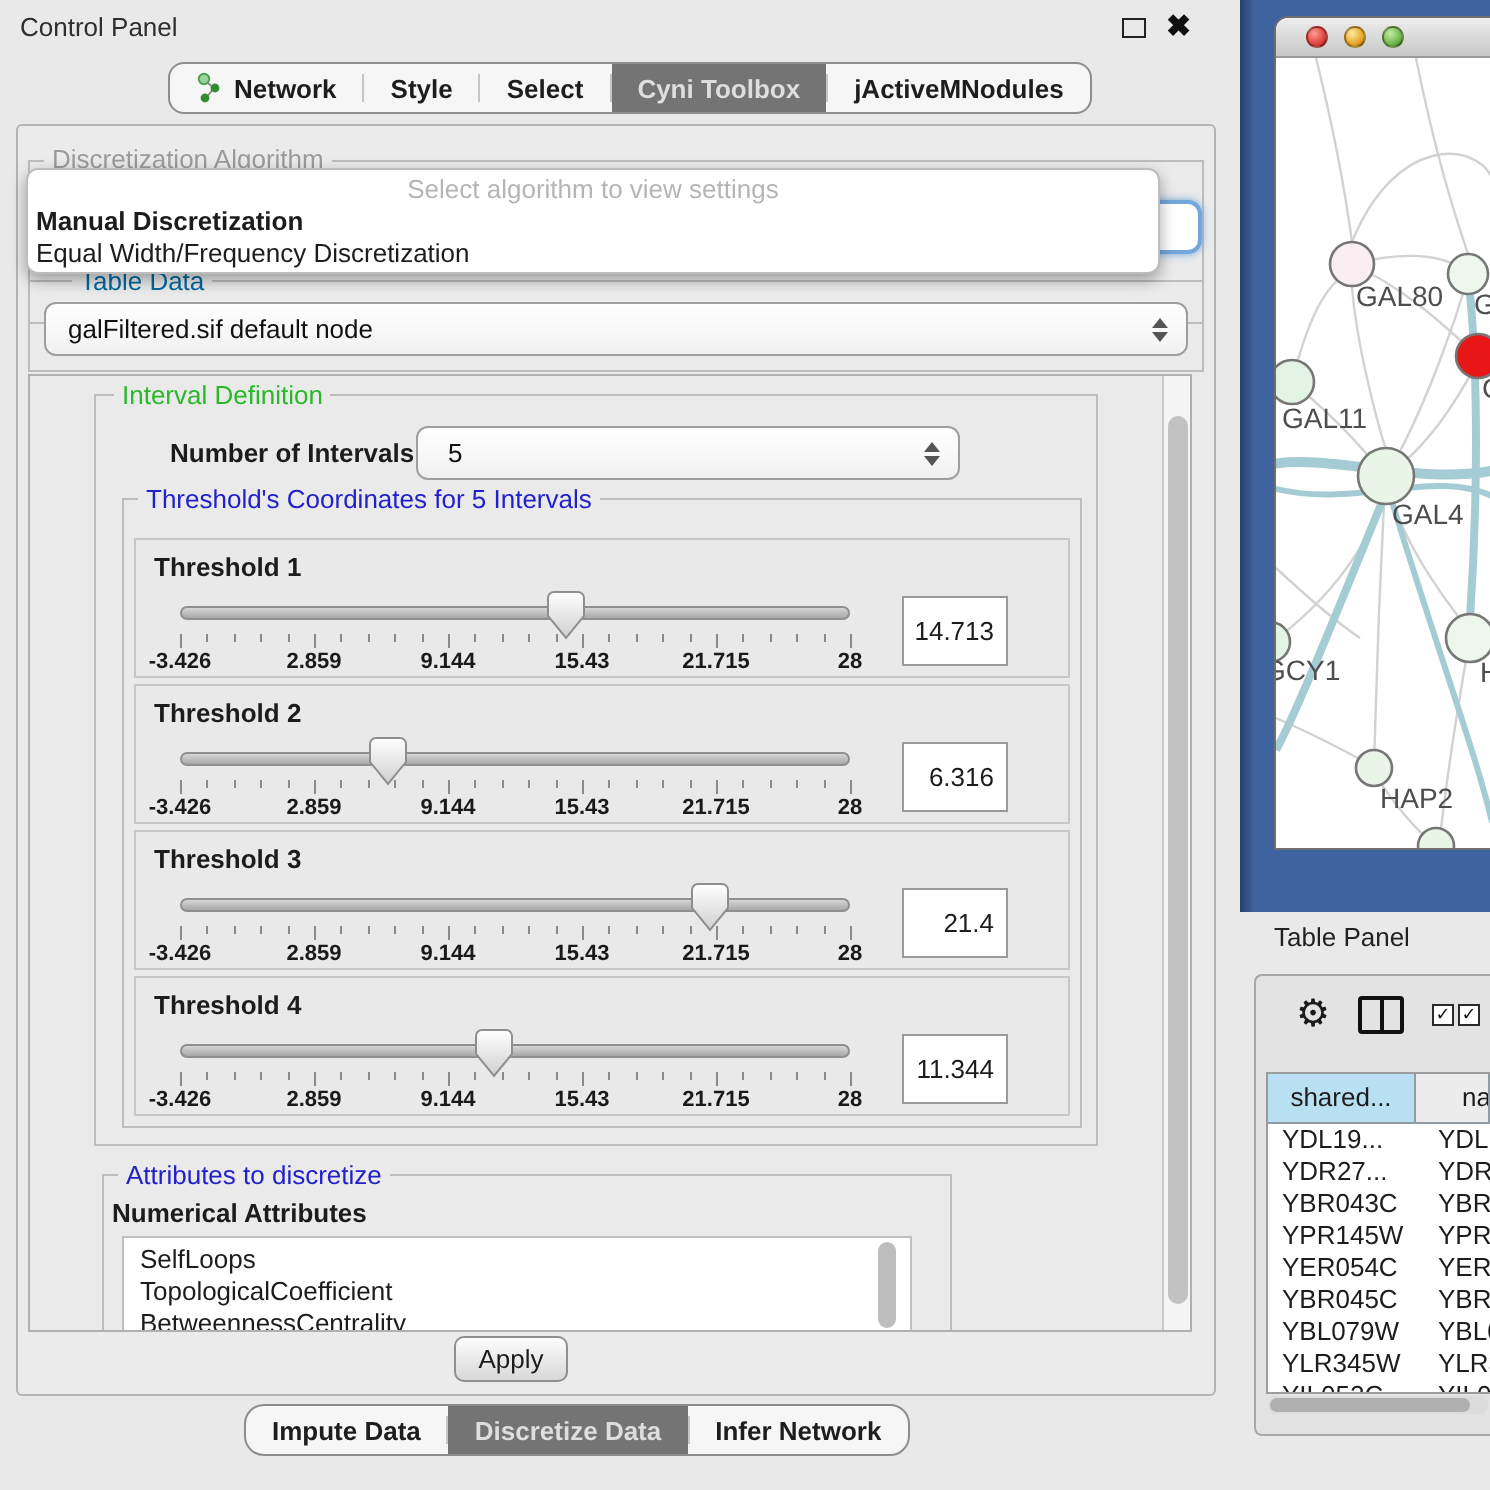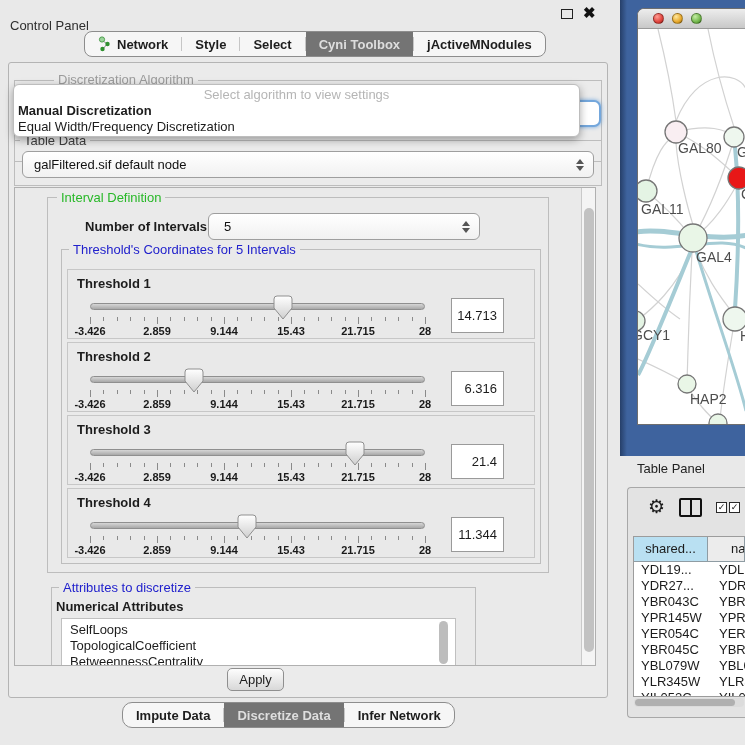--- a/index.html
+++ b/index.html
@@ -2,21 +2,21 @@
 <html><head>
 <meta charset="utf-8">
 <style>
   * { margin:0; padding:0; box-sizing:border-box; }
   html,body { width:745px; height:745px; }
   body { font-family:"Liberation Sans", sans-serif; font-size:13px; color:#1c1c1c; }
   #app { position:relative; width:745px; height:745px; background:#e9e9e9; overflow:hidden; }
   .abs { position:absolute; }
 
   
-  .cp-titlebar { left:0; top:12px; width:620px; height:28px; line-height:28px; }
+  .cp-titlebar { left:0; top:0; width:620px; height:28px; line-height:28px; }
   .cp-title { padding-left:10px; color:#2e2e2e; }
   .float-ic { left:561px; top:9px; width:12px; height:10px; border:1.6px solid #222; }
   .close-ic { left:583px; top:4px; font-size:15px; font-weight:bold; color:#111; }
 
   
   .seg-bar { height:26px; display:flex; align-items:stretch; background:#f6f6f6;
              border:1px solid #8d8d8d; border-radius:8px; overflow:hidden; }
   .seg-item { display:flex; align-items:center; padding:0 13px; font-weight:600;
               color:#1d1d1d; white-space:nowrap; cursor:default; }
   .seg-item.selected { background:#747474; color:#dedede; }
@@ -163,31 +163,31 @@
       </div>
       <div class="seg-sep"></div>
       <div class="seg-item">
         <span>jActiveMNodules</span>
       </div>
     </div>
 
   <div class="abs main-panel"></div>
 
   <div class="group" style="left:14px; top:80px; width:588px; height:82px;"></div>
-  <div class="abs group-title gt-gray" style="left:22px; top:72px;margin-left:32px;">Discretization Algorithm</div>
+  <div class="abs group-title gt-gray" style="left:22px; top:72px;">Discretization Algorithm</div>
   <div class="abs combo-focus"></div>
 
   <div class="abs popup">
     <div class="popup-hint">Select algorithm to view settings</div>
     <div class="popup-opt first">Manual Discretization</div>
     <div class="popup-opt second">Equal Width/Frequency Discretization</div>
   </div>
 
   <div class="group" style="left:14px; top:140px; width:588px; height:46px;"></div>
-  <div class="abs group-title" style="left:20px; top:133px; color:#404040;">Table Data</div>
+  <div class="abs group-title" style="left:36px; top:133px; color:#0369a1;">Table Data</div>
   <div class="combo" style="left:22px; top:151px; width:572px;">
     <div class="val">galFiltered.sif default node</div>
     <div class="spinner"></div>
   </div>
 
   <div class="abs scrollpane">
     <div class="group" style="left:32px; top:9px; width:502px; height:376px; border-color:#bdbdbd;"></div>
     <div class="group-title gt-green" style="left:42px; top:2px; background:#eaeaea;">Interval Definition</div>
 
     <div class="abs" style="left:70px; top:31px; font-weight:bold;">Number of Intervals</div>

